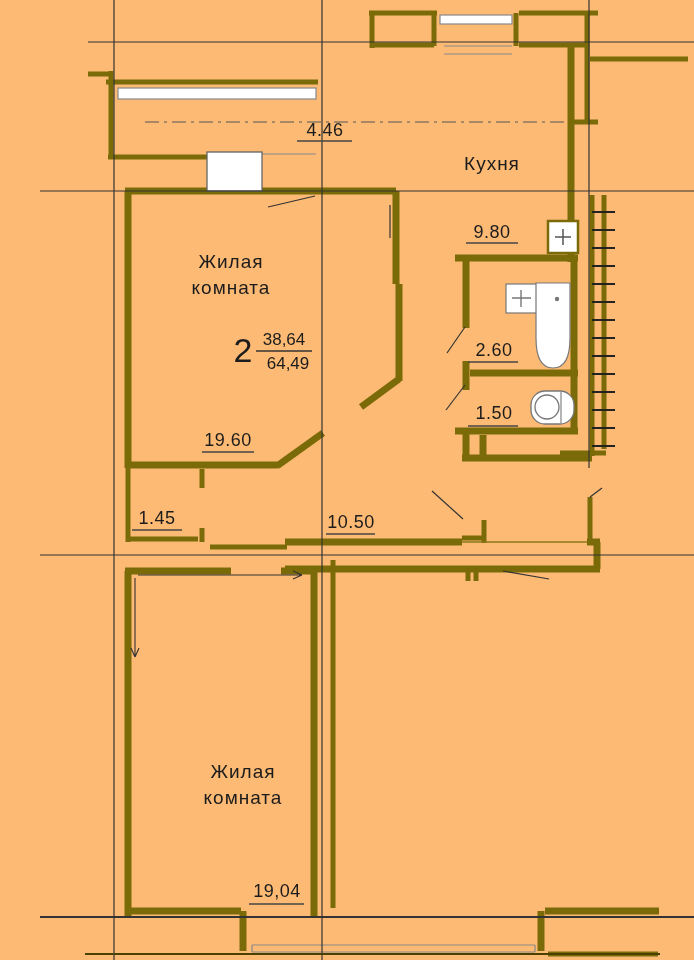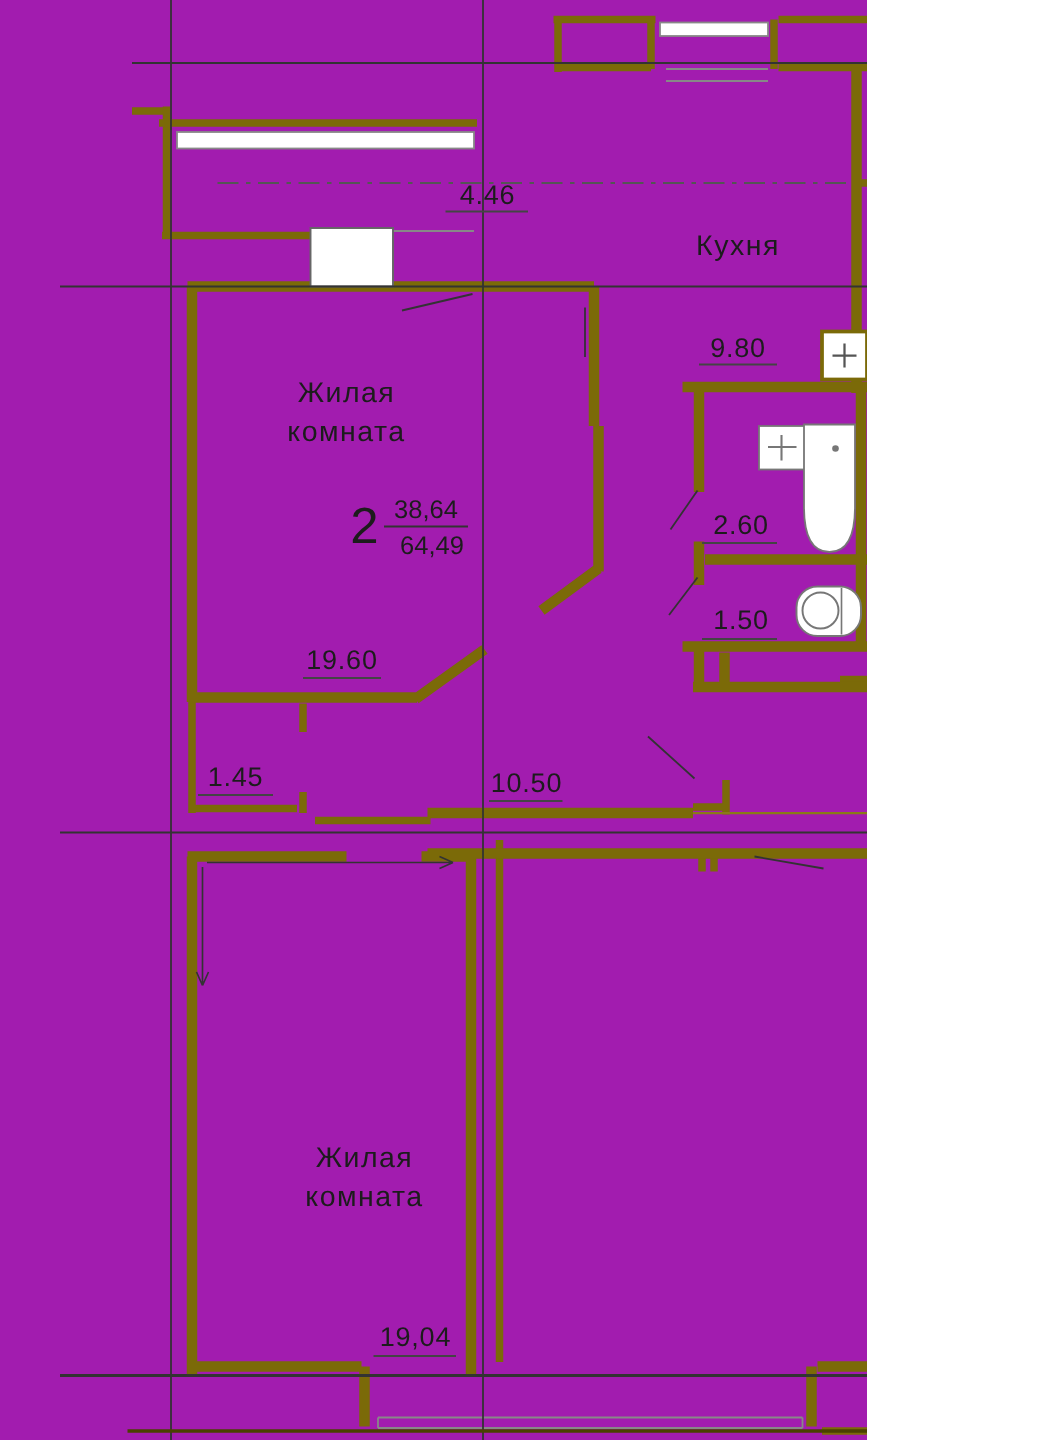--- a/index.html
+++ b/index.html
@@ -1,16 +1,16 @@
 <!DOCTYPE html>
 <html><head>
 <meta charset="utf-8">
 <style>
   html,body{margin:0;padding:0;background:#ffffff;}
-  .canvas{position:relative;width:578px;height:960px;background:#a21caf;overflow:hidden;
+  .canvas{position:relative;width:694px;height:960px;background:#fdba74;overflow:hidden;
           font-family:"Liberation Sans",sans-serif;}
   svg text{font-family:"Liberation Sans",sans-serif;fill:#1c1c1c;}
   .lbl{font-size:19px;letter-spacing:1px;}
   .num{font-size:18px;letter-spacing:.5px;}
   .frac{font-size:17px;}
   .big{font-size:34px;}
 </style>
 </head>
 <body>
 

